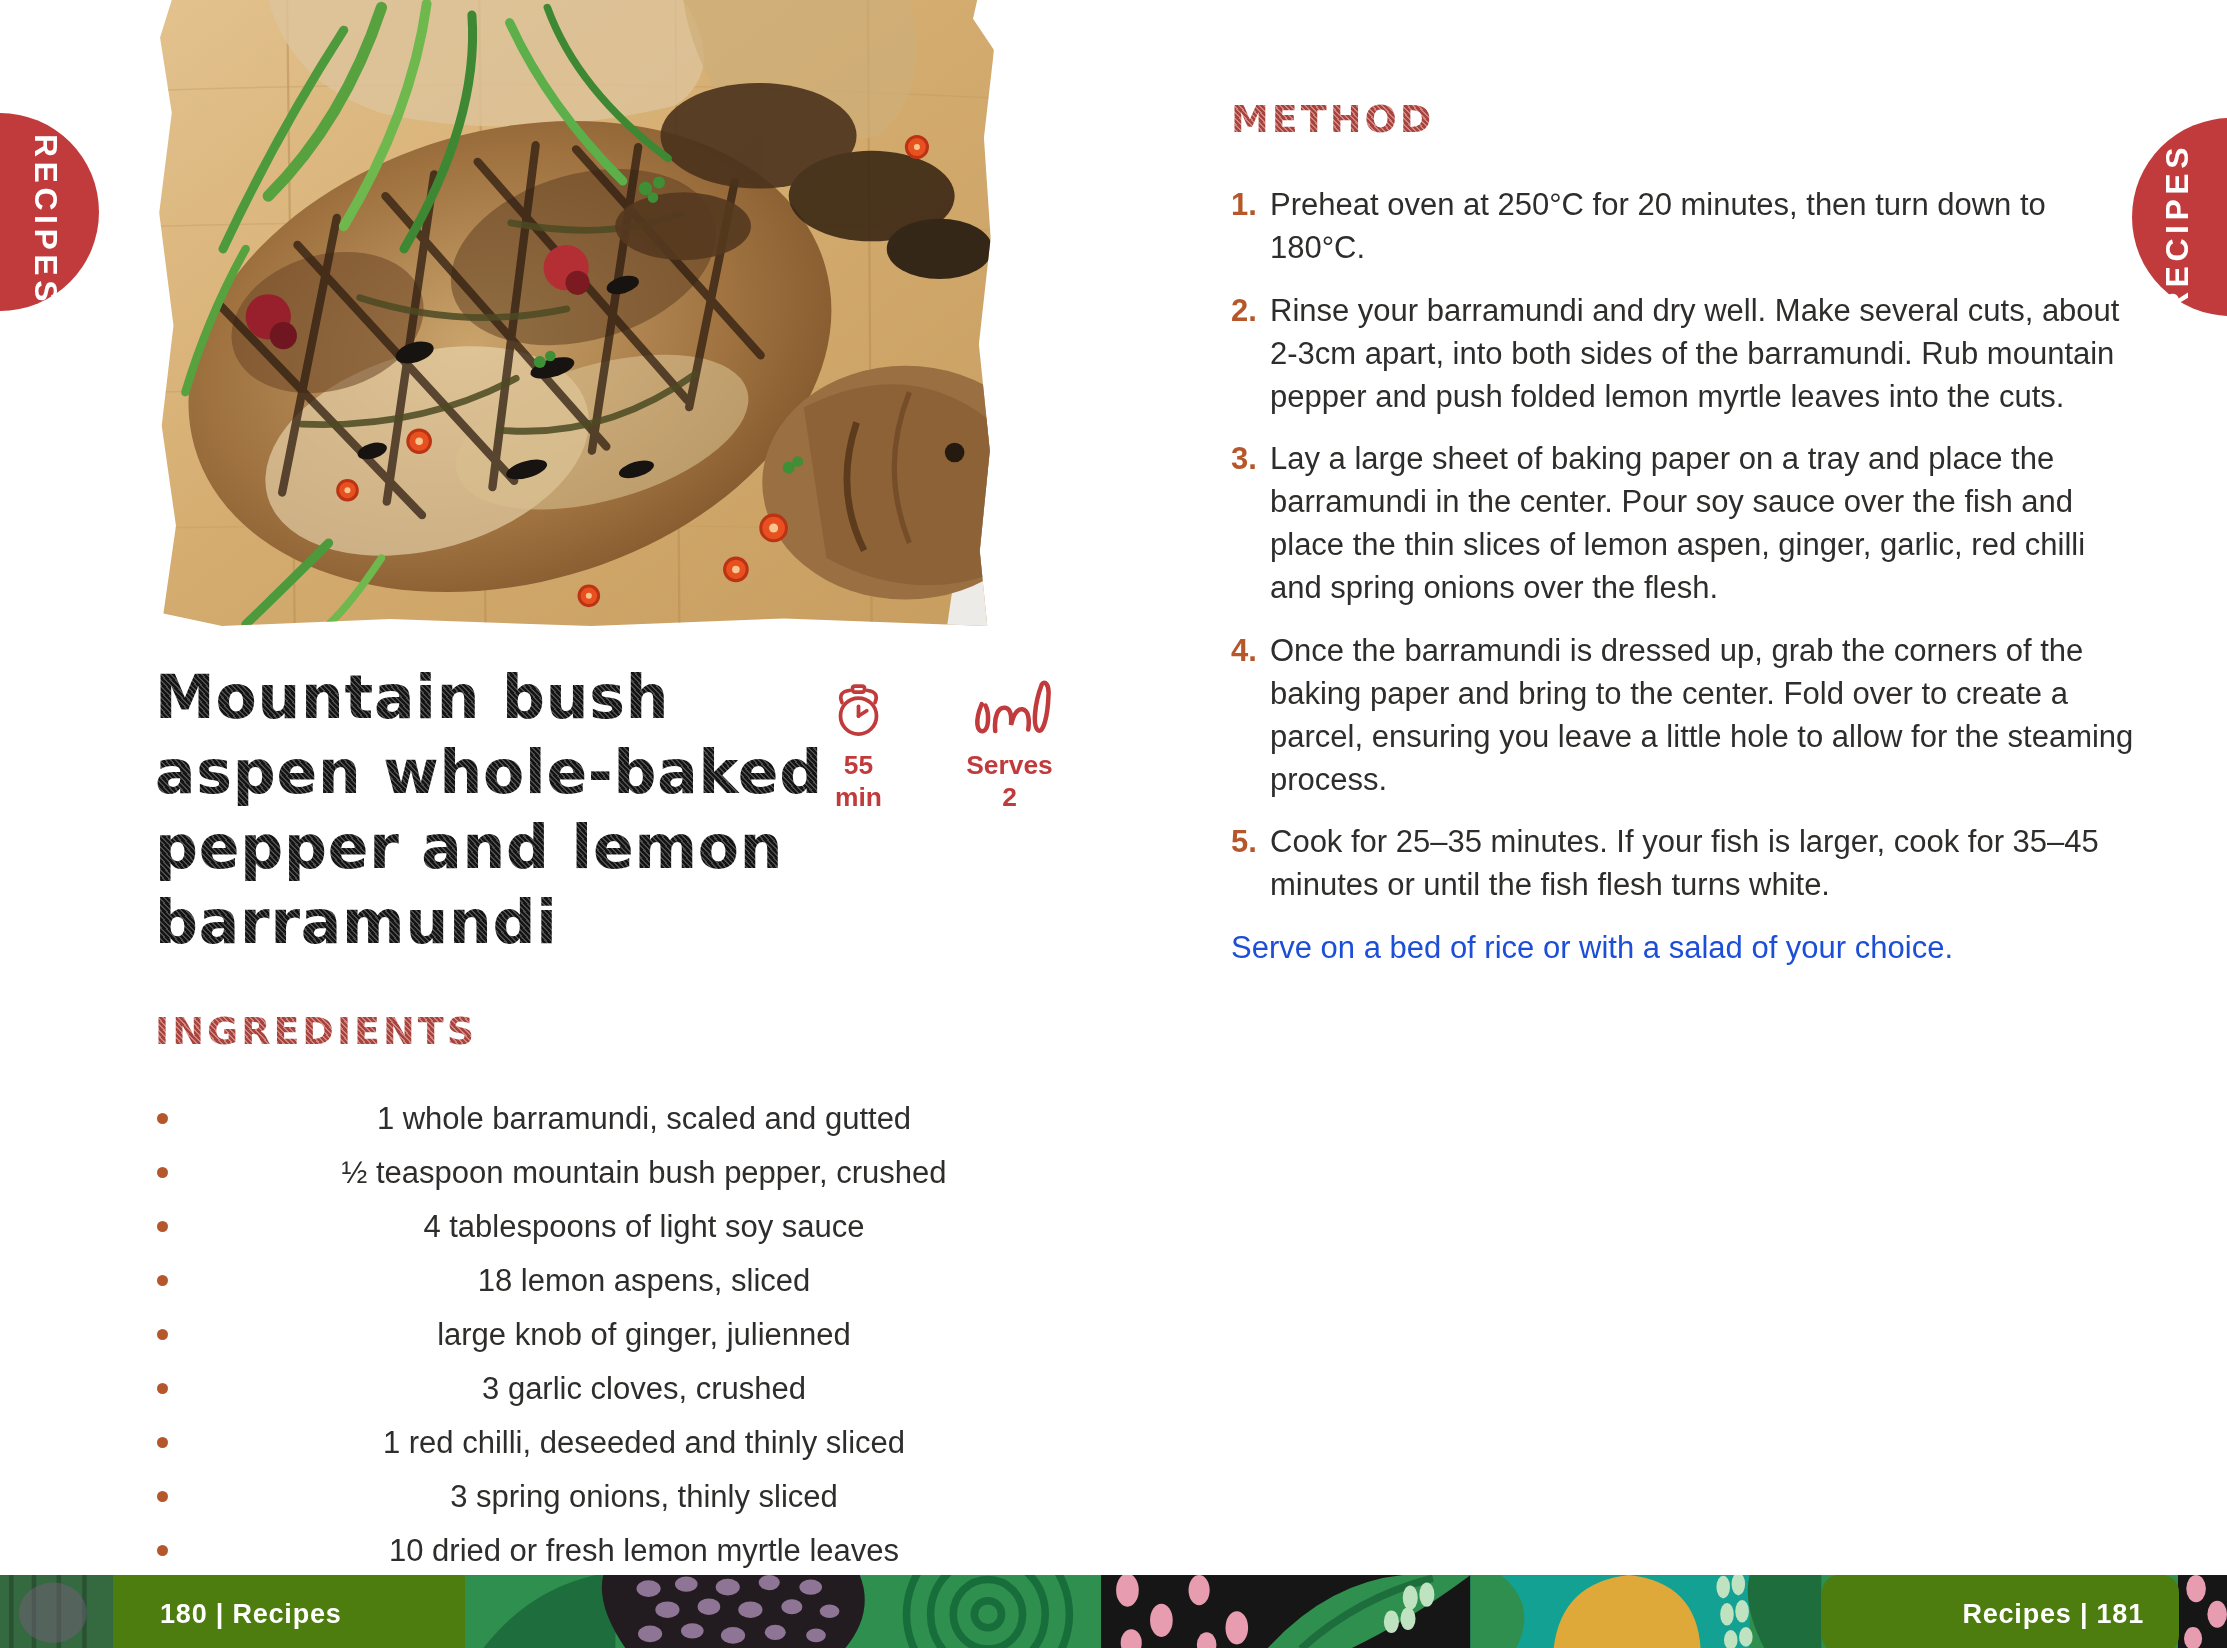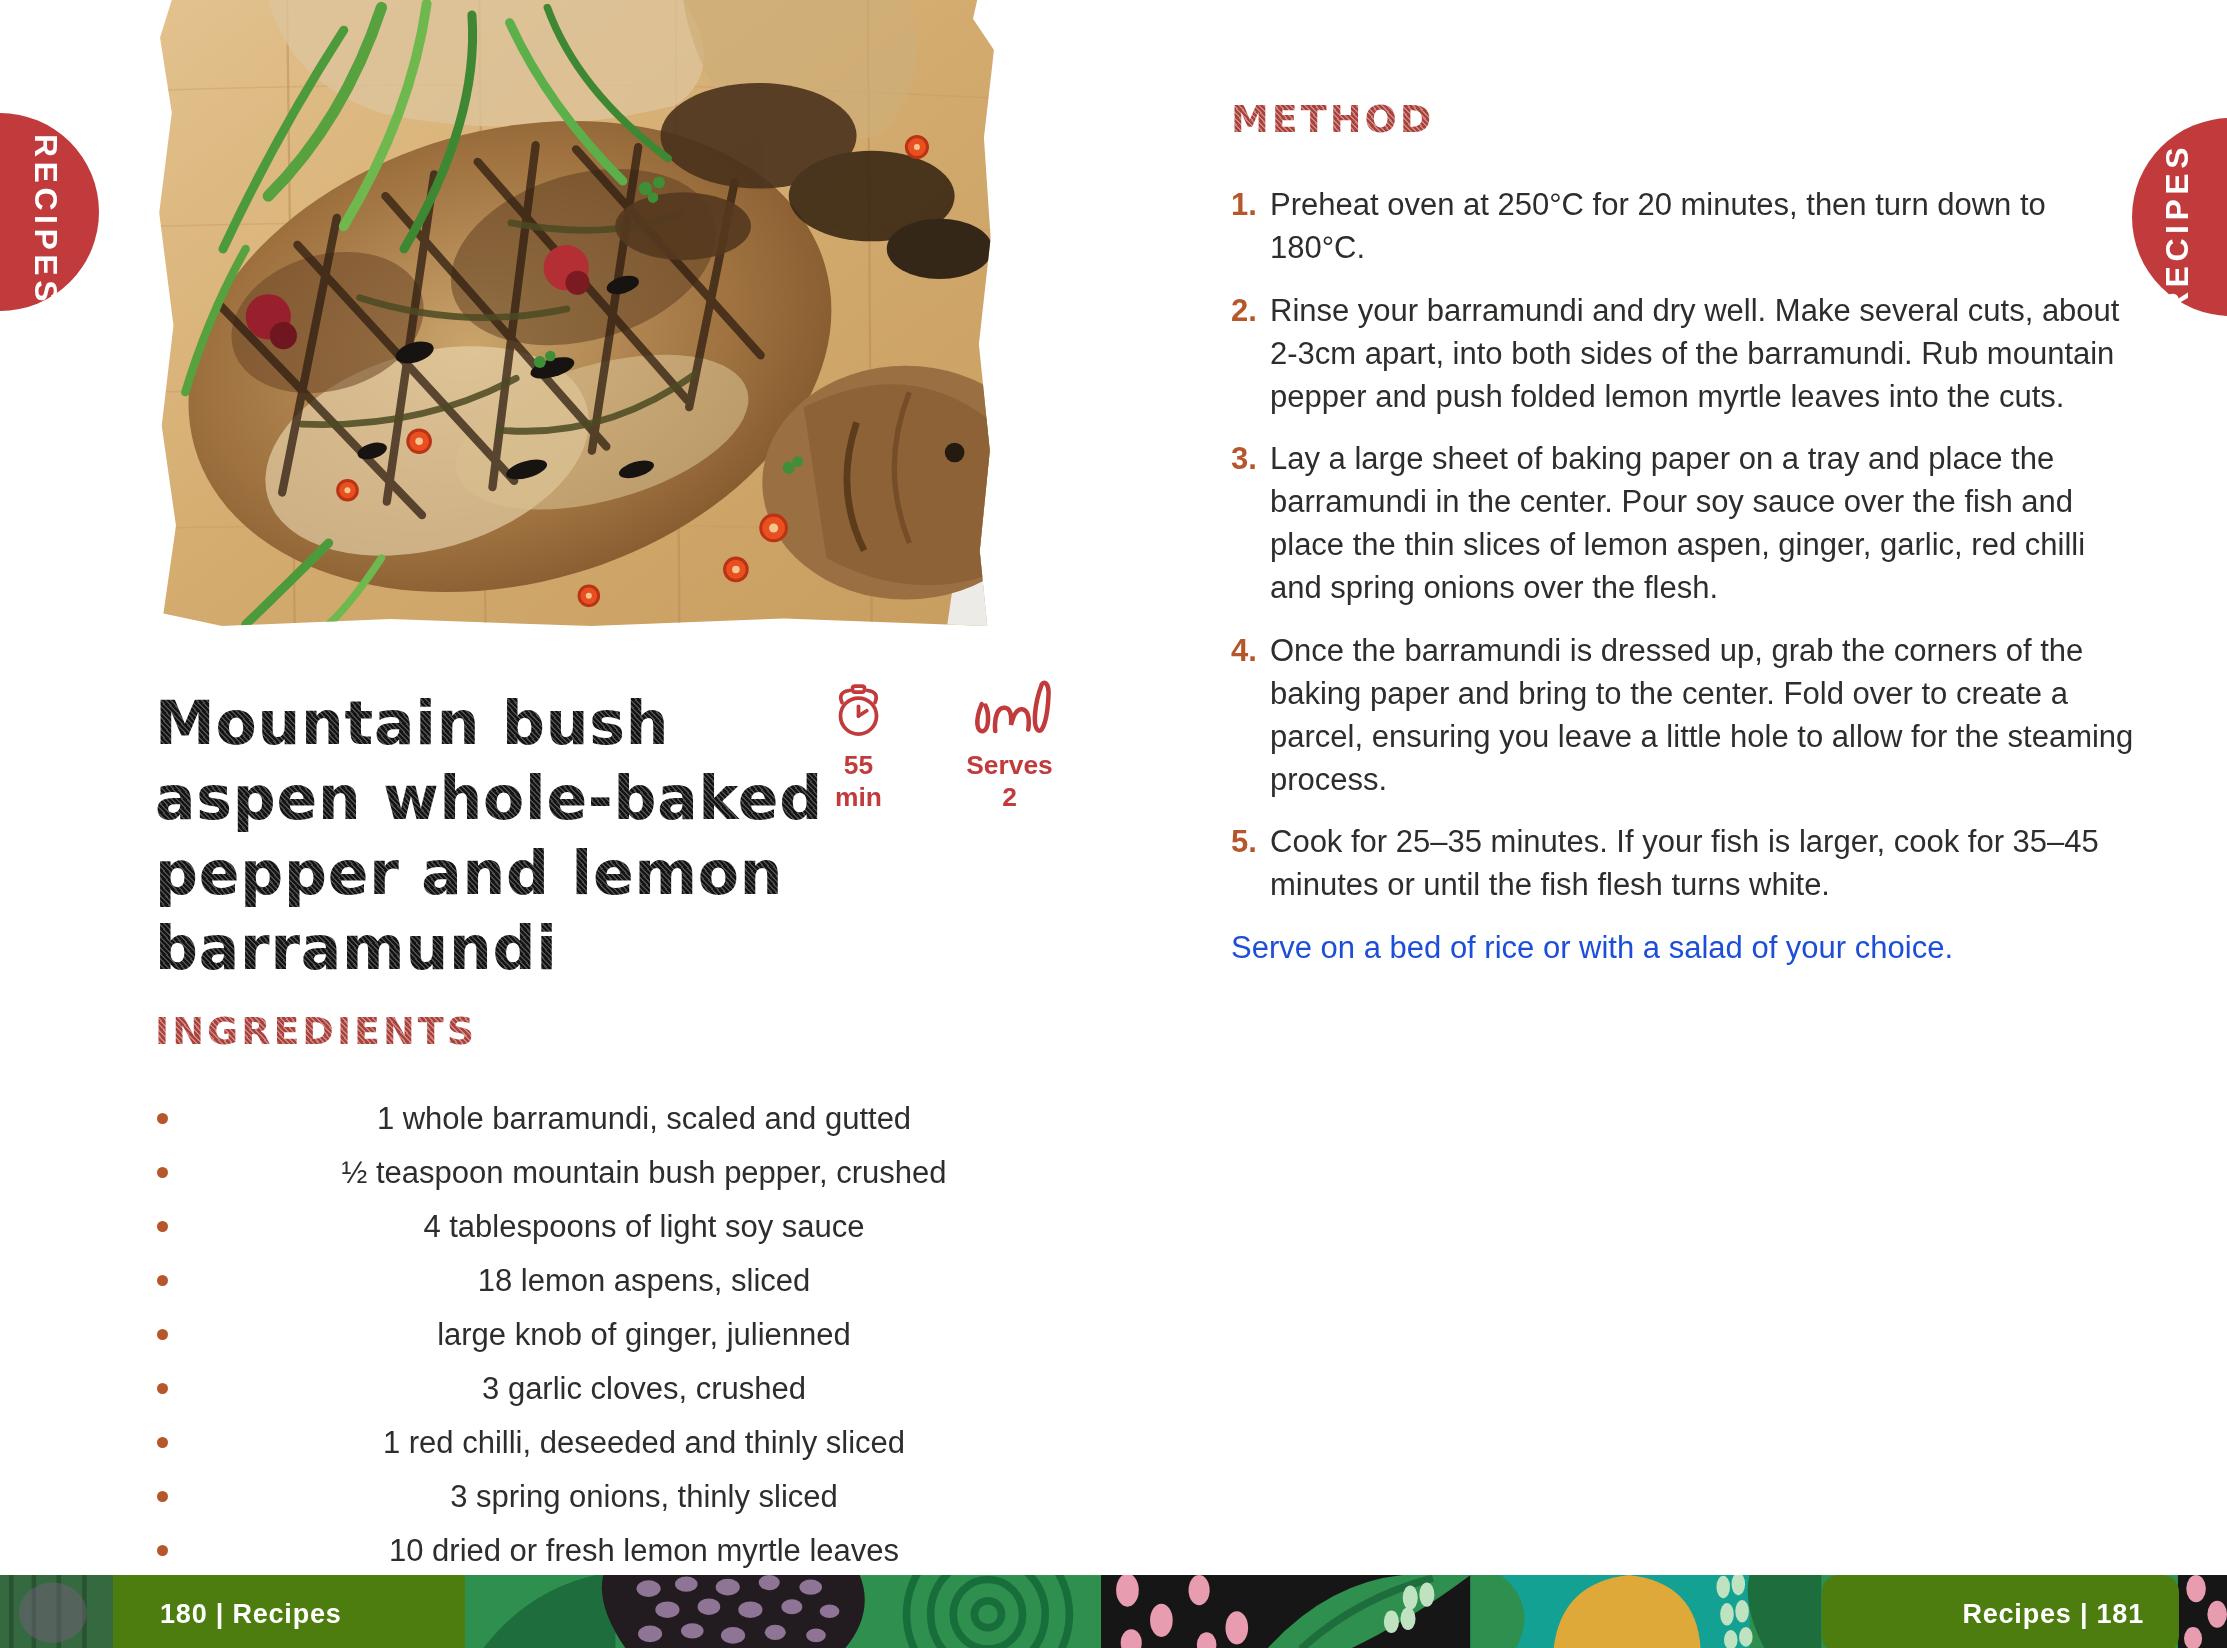--- a/index.html
+++ b/index.html
@@ -19,21 +19,21 @@
   .tab-label-left{left:27px;top:134px;}
   .tab-label-right{left:2159px;top:143px;transform:rotate(180deg);}
 
   
   .photo{
     position:absolute;left:155px;top:0;width:839px;height:626px;
     clip-path:polygon(2% 0,98% 0,97.5% 3%,100% 8%,98.8% 22%,99.6% 38%,98.2% 55%,99.5% 72%,98.3% 88%,99.2% 100%,75% 98.8%,52% 100%,28% 98.9%,8% 100%,1% 98%,2.5% 84%,0.8% 68%,2.2% 52%,0.5% 34%,2% 18%,0.6% 6%);
   }
 
   
-  .title-block{position:absolute;left:155px;top:686px;width:679px;}
+  .title-block{position:absolute;left:155px;top:660px;width:679px;}
   .title-line{
     font-family:"DejaVu Sans", sans-serif;font-weight:800;font-size:60px;line-height:75px;
     color:#1d1c1b;letter-spacing:0.8px;
     background:repeating-linear-gradient(48deg,#141414 0 2.3px,#4d4d4d 2.3px 3.8px);
     -webkit-background-clip:text;background-clip:text;-webkit-text-fill-color:transparent;
   }
   .meta{position:absolute;left:813px;top:677px;display:flex;gap:60px;}
   .meta-item{display:flex;flex-direction:column;align-items:center;width:91px;}
   .meta-icon{height:63px;display:flex;align-items:flex-end;justify-content:center;}
   .meta-text{color:#c23b3c;font-weight:bold;font-size:26.4px;line-height:32px;text-align:center;margin-top:9px;}

